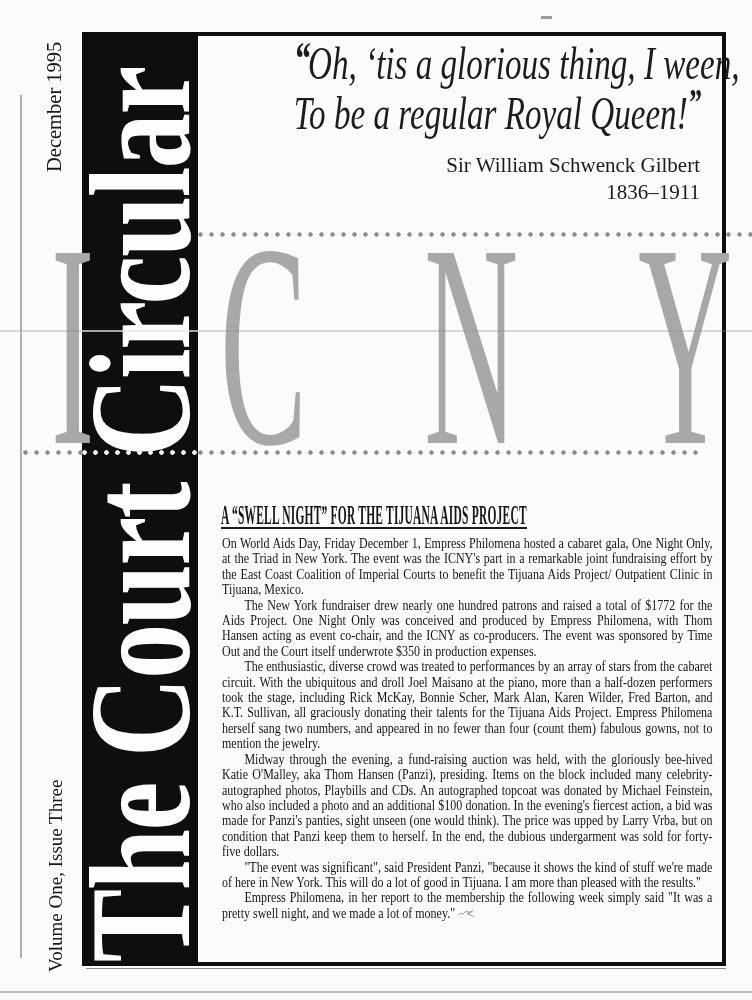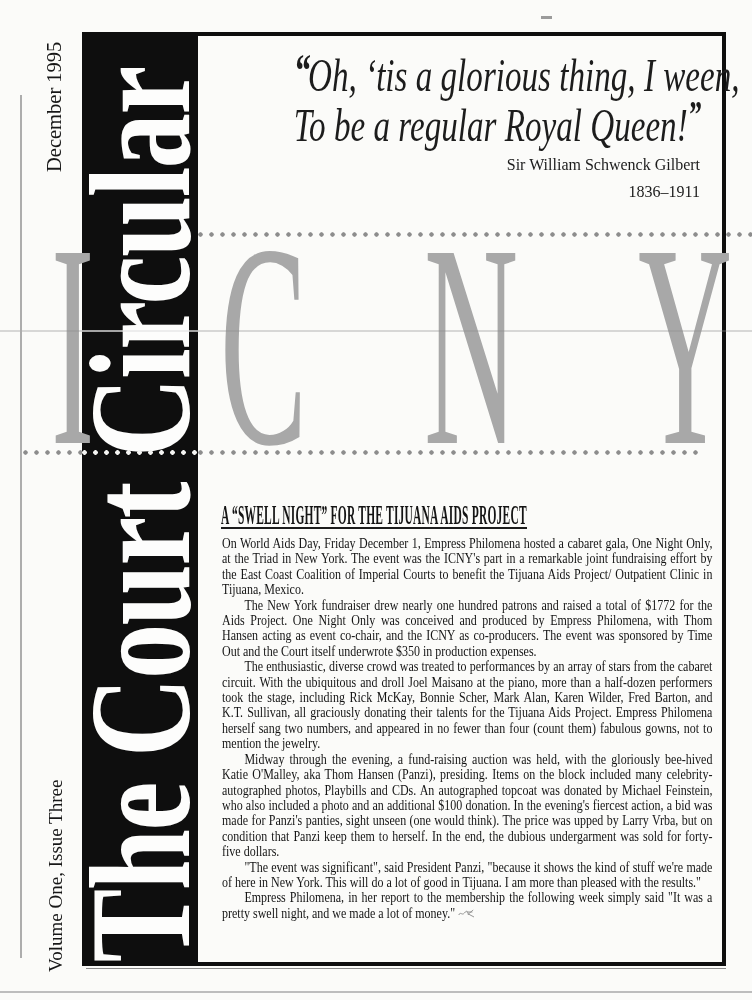--- a/index.html
+++ b/index.html
@@ -53,26 +53,26 @@
     background-image:radial-gradient(circle at 2.5px 3.5px, #8d8d8d 1.9px, rgba(0,0,0,0) 2.5px);
     background-size:11px 7px; background-repeat:repeat-x;
   }
   .dots-white { background-image:radial-gradient(circle at 2.5px 3.5px, #f4f4f2 2px, rgba(0,0,0,0) 2.6px); }
   .dots-top          { left:198px; top:231px; width:554px; }
   .dots-bottom-left  { left:23px;  top:449px; width:59px;  }
   .dots-bottom-bar   { left:82px;  top:449px; width:116px; }
   .dots-bottom-right { left:198px; top:449px; width:502px; }
 
   
-  .quote-block { left:222px; top:56px; width:512px; text-align:center; z-index:5; font-style:italic; color:#1c1c1c; }
+  .quote-block { left:222px; top:44px; width:512px; text-align:center; z-index:5; font-style:italic; color:#1c1c1c; }
   .quote-line  { display:block; font-size:46px; line-height:39px; white-space:nowrap;
                  transform:scaleX(0.72); transform-origin:50% 0; }
   .qmark-open  { font-weight:bold; letter-spacing:-3px; position:relative; top:-0.10em; }
   .qmark-close { font-weight:bold; letter-spacing:-3px; font-size:0.82em; vertical-align:0.38em; }
-  .attribution { right:52px; top:152px; text-align:right; font-size:16px; line-height:26.5px; color:#1b1b1b; z-index:5; }
+  .attribution { right:52px; top:152px; text-align:right; font-size:21px; line-height:26.5px; color:#1b1b1b; z-index:5; }
   .attribution .work { font-style:italic; }
 
   
   .headline-wrap { left:221px; top:502px; z-index:5; }
   .headline {
     display:inline-block; white-space:nowrap; font-weight:bold;
     font-size:27px; line-height:27px; letter-spacing:0.5px; color:#141414;
     transform:scaleX(0.425); transform-origin:0 0;
   }
   .headline-rule { left:221px; top:527px; width:306px; height:2px; background:#1c1c1c; z-index:5; }

